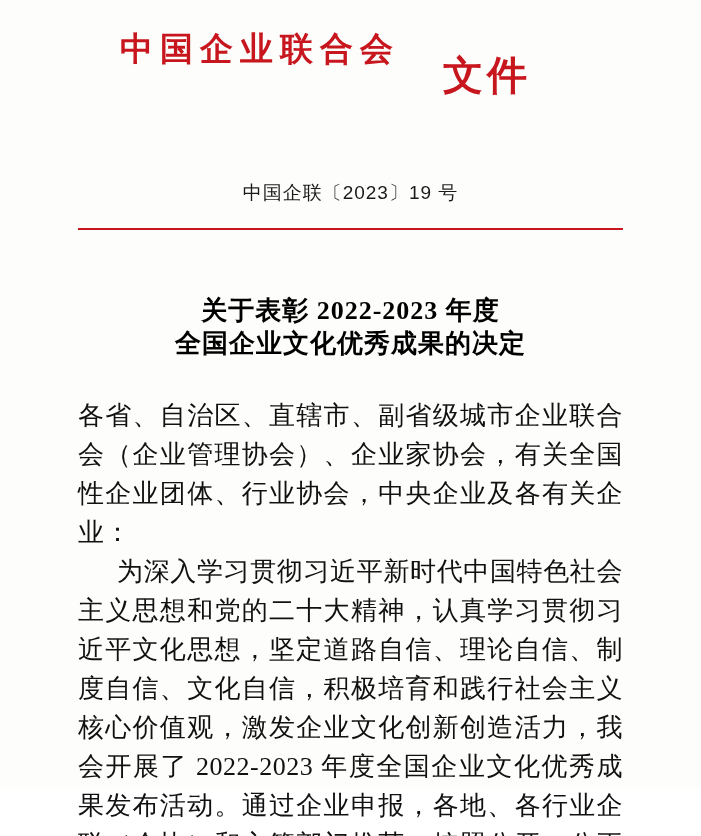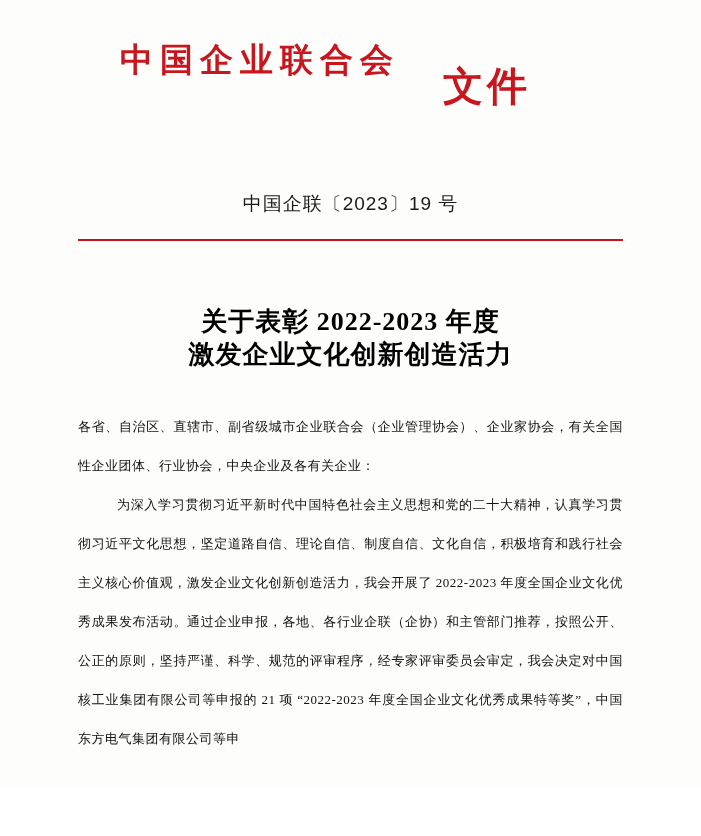--- a/index.html
+++ b/index.html
@@ -15,21 +15,21 @@
     overflow: hidden;
     position: relative;
   }
 
   .page {
     position: relative;
     width: 701px;
     height: 789px;
     background: #fdfdfb;
     box-sizing: border-box;
-    padding: 11px 78px;
+    padding: 0 78px;
   }
 
   
   .masthead {
     position: relative;
     padding-top: 26px;
     height: 126px;
   }
   .masthead-lines {
     display: block;
@@ -85,21 +85,21 @@
     letter-spacing: 1px;
     line-height: 33px;
     color: #000000;
   }
 
   
   .body-block {
     margin-top: 36px;
   }
   .para {
-    font-size: 13px;
+    font-size: 26px;
     line-height: 39px;
     letter-spacing: 0.5px;
     text-align: justify;
     text-justify: inter-ideograph;
     color: #111111;
     margin: 0;
   }
   .para.indent {
     text-indent: 39px;
   }
@@ -118,21 +118,21 @@
     </div>
     <div class="doc-word">文件</div>
   </div>
 
   <div class="doc-number">中国企联〔2023〕19 号</div>
 
   <div class="red-rule"></div>
 
   <div class="title-block">
     <div class="title-line">关于表彰 2022-2023 年度</div>
-    <div class="title-line">激发企业文化创新创造活力</div>
+    <div class="title-line">全国企业文化优秀成果的决定</div>
   </div>
 
   <div class="body-block">
     <p class="para">各省、自治区、直辖市、副省级城市企业联合会（企业管理协会）、企业家协会，有关全国性企业团体、行业协会，中央企业及各有关企业：</p>
     <p class="para indent">为深入学习贯彻习近平新时代中国特色社会主义思想和党的二十大精神，认真学习贯彻习近平文化思想，坚定道路自信、理论自信、制度自信、文化自信，积极培育和践行社会主义核心价值观，激发企业文化创新创造活力，我会开展了 2022-2023 年度全国企业文化优秀成果发布活动。通过企业申报，各地、各行业企联（企协）和主管部门推荐，按照公开、公正的原则，坚持严谨、科学、规范的评审程序，经专家评审委员会审定，我会决定对中国核工业集团有限公司等申报的 21 项 “2022-2023 年度全国企业文化优秀成果特等奖”，中国东方电气集团有限公司等申</p>
   </div>
 
 </div>
 
 </body></html>

